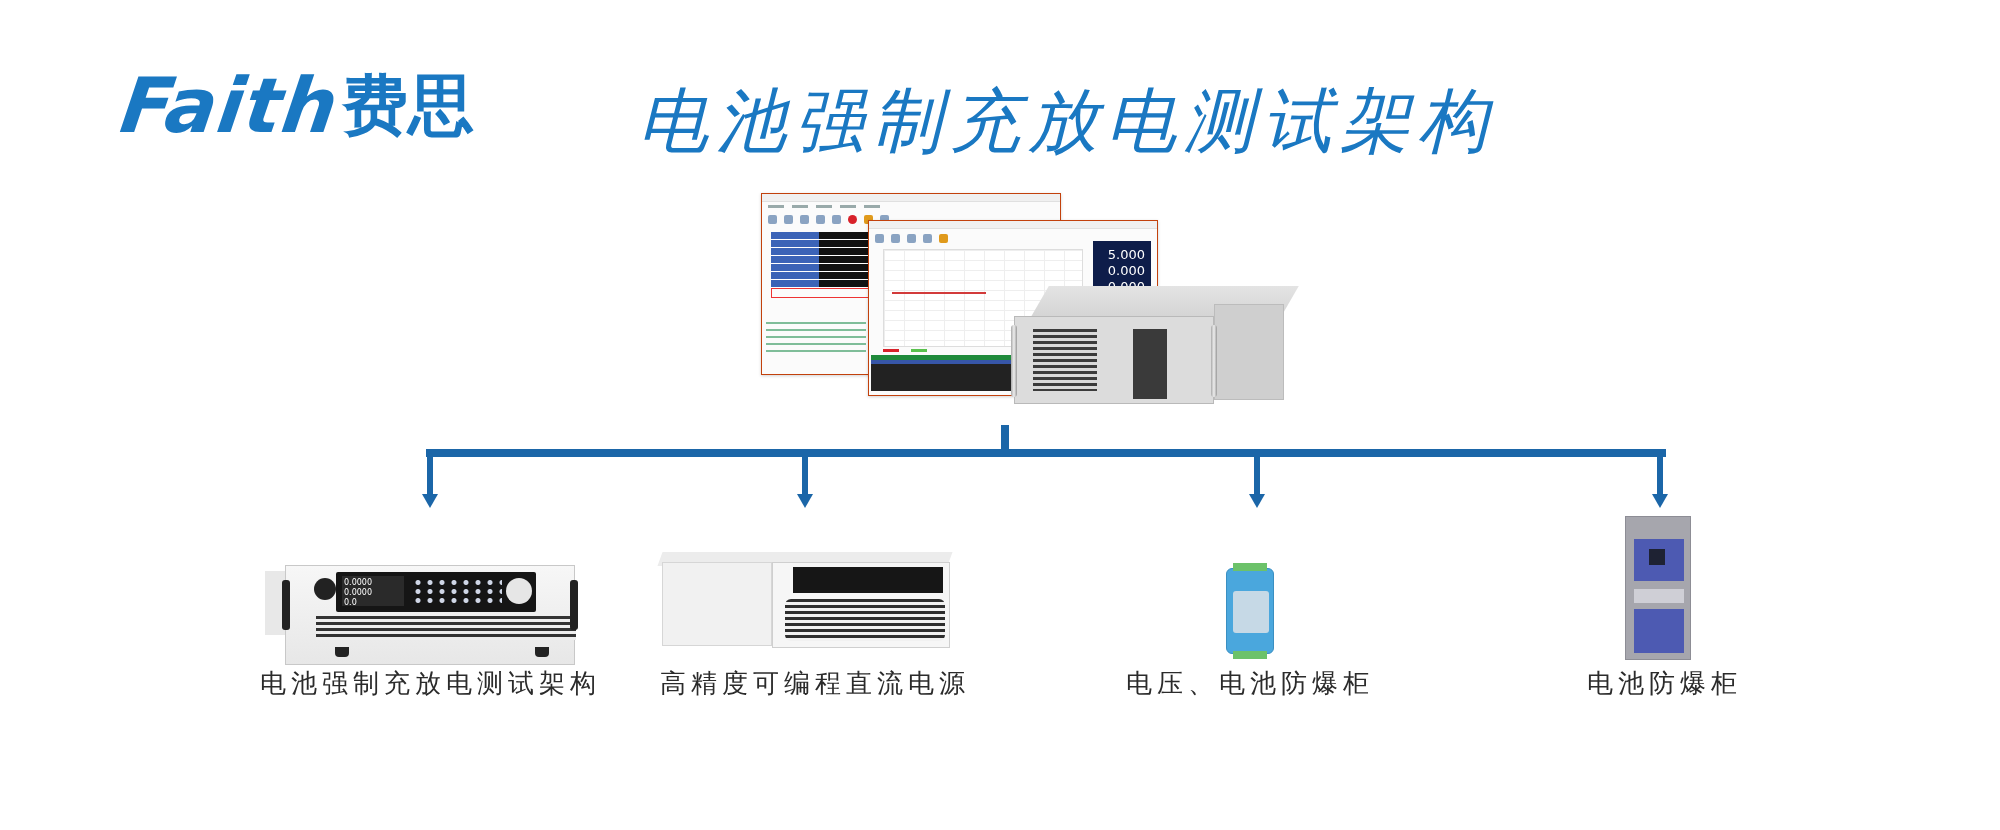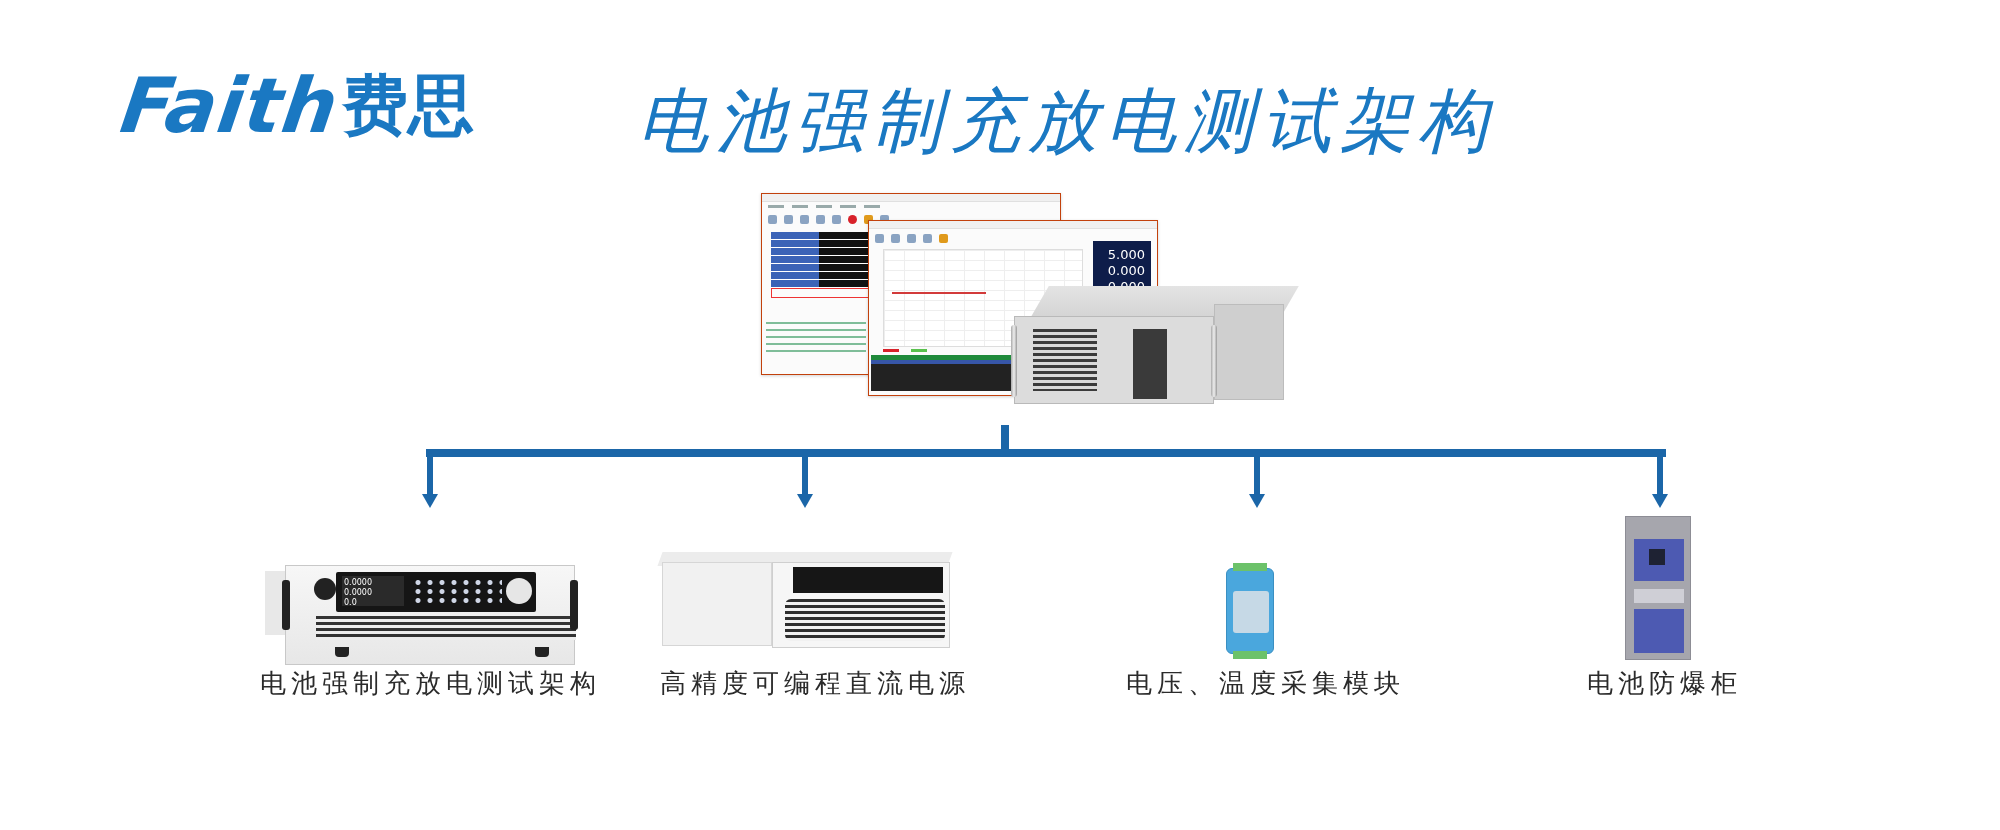--- a/index.html
+++ b/index.html
@@ -249,21 +249,21 @@
     <div class="load-vent"></div>
   </div>
 </div>
 <div class="dev-label" style="left:660px; top:670px;">高精度可编程直流电源</div>
 
 <div class="device module">
   <div class="term" style="top:-6px"></div>
   <div class="face"></div>
   <div class="term" style="bottom:-6px"></div>
 </div>
-<div class="dev-label" style="left:1126px; top:670px;">电压、温度采集模块</div>
+<div class="dev-label" style="left:1126px; top:670px;">电压、电池防爆柜</div>
 
 <div class="device cabinet">
   <div class="cab-door">
       <div class="cab-win"></div>
     </div>
   <div class="cab-open"></div>
   <div class="cab-lower"></div>
 </div>
 <div class="dev-label" style="left:1587px; top:670px;">电池防爆柜</div>
 

